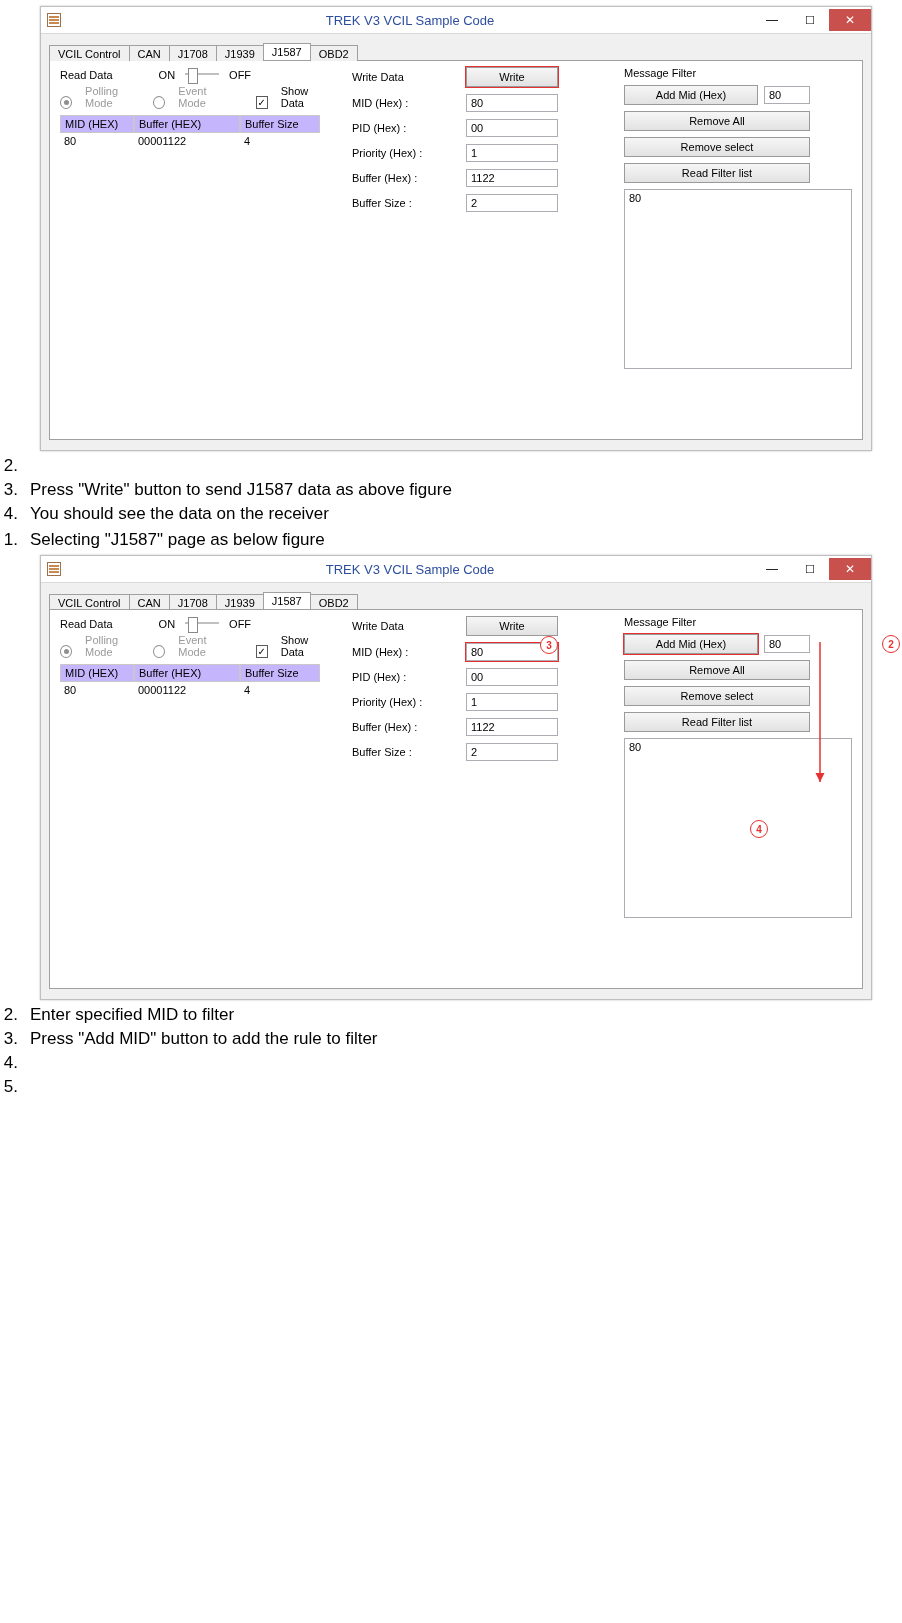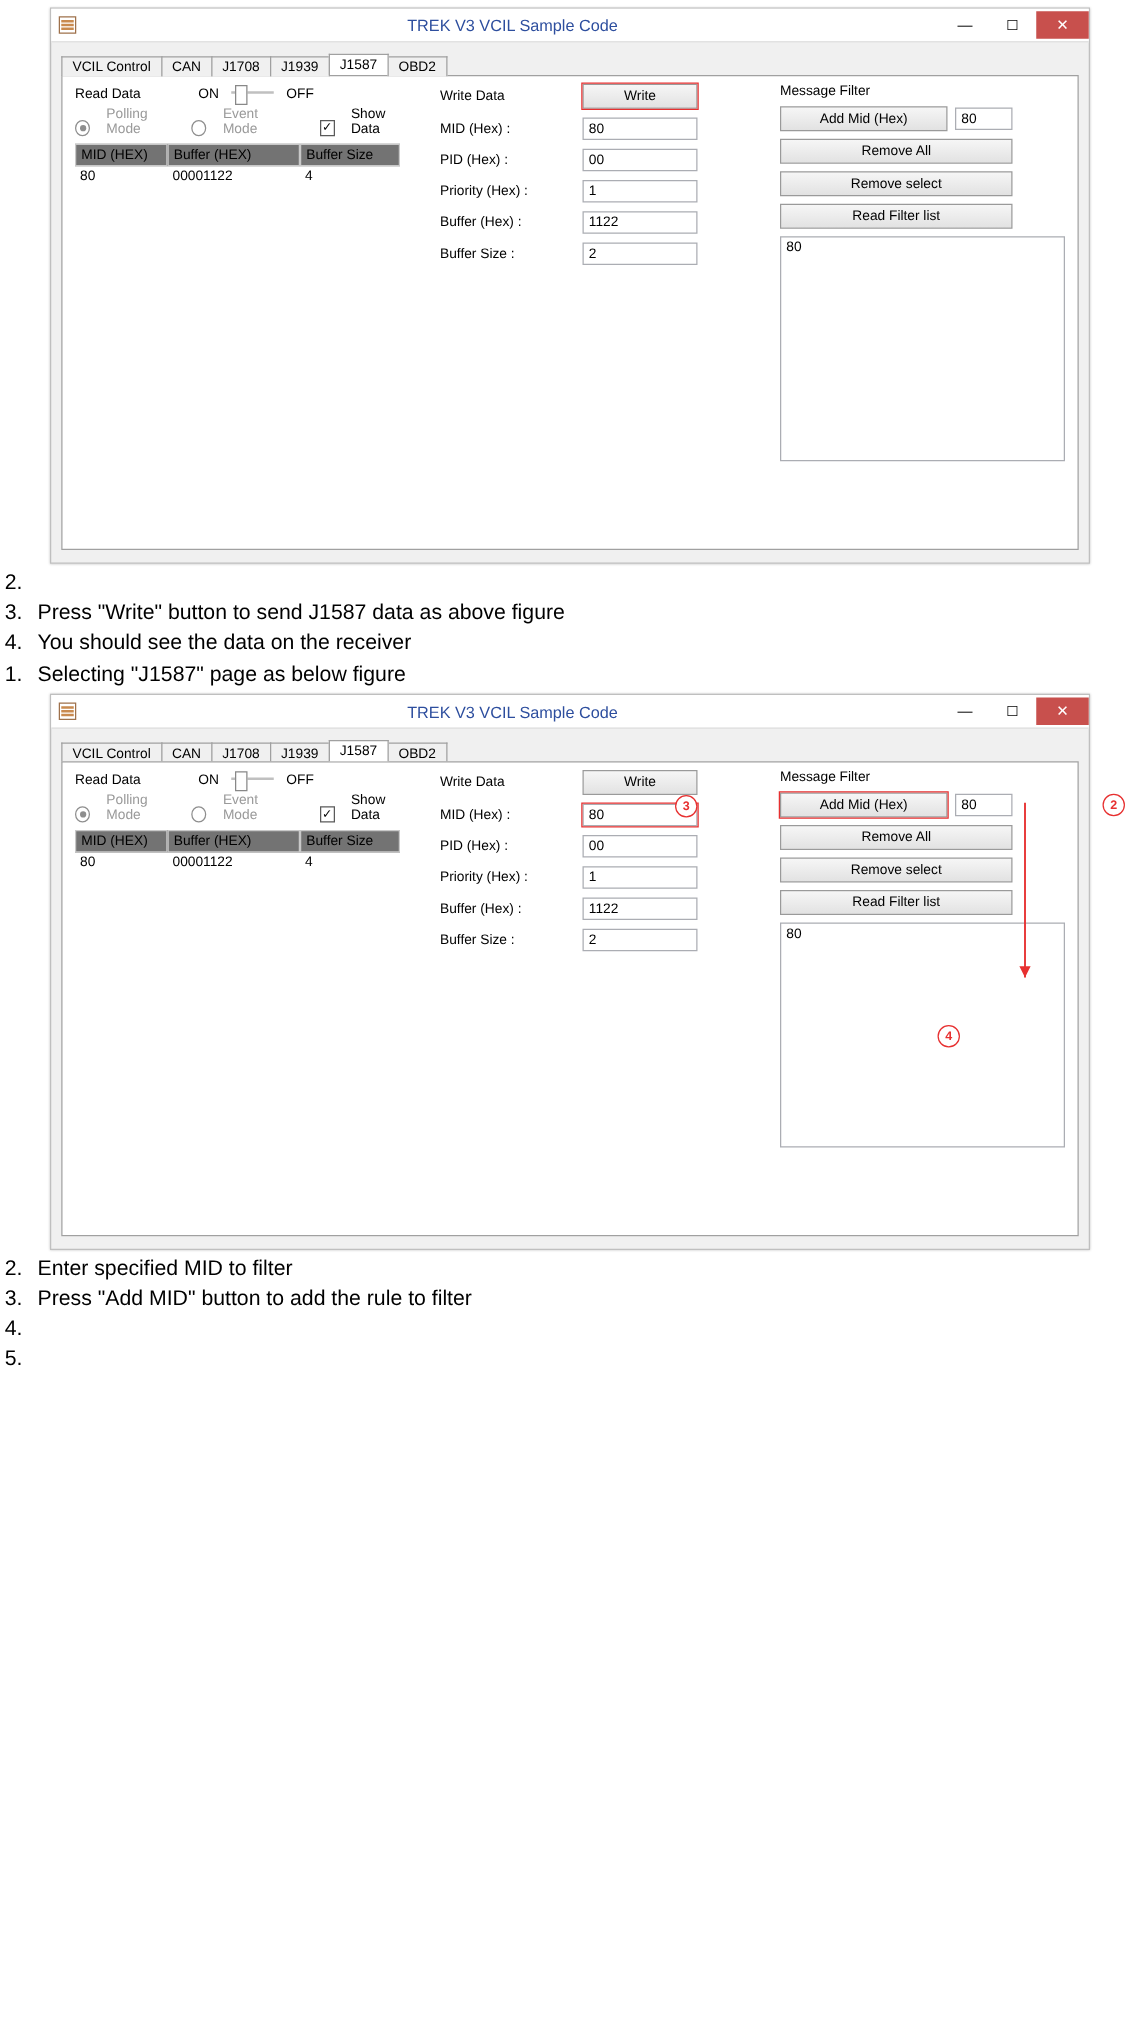--- a/index.html
+++ b/index.html
@@ -33,21 +33,21 @@
   .lbl{font-size:11px;color:#000}
   .grey{color:#9a9a9a}
   .radio{width:11px;height:11px;border:1px solid #8e8e8e;border-radius:50%;display:inline-flex;align-items:center;justify-content:center;margin-right:3px}
   .radio.on:after{content:"";width:5px;height:5px;border-radius:50%;background:#8e8e8e}
   .chk{width:11px;height:11px;border:1px solid #5a5a5a;display:inline-flex;align-items:center;justify-content:center;margin-right:3px;font-size:10px;line-height:10px}
   .slider{width:34px;height:14px;position:relative}
   .slider .track{position:absolute;top:6px;left:0;right:0;height:2px;background:#c0c0c0}
   .slider .thumb{position:absolute;top:1px;left:3px;width:8px;height:14px;background:#fff;border:1px solid #888}
   .grid{margin-top:6px}
   .grid-head,.grid-row{display:flex;font-size:11px}
-  .grid-head .cell{background:#737373;border:1px solid #c8c8c8;padding:2px 4px;box-sizing:border-box}
+  .grid-head .cell{background:#c4b5fd;border:1px solid #c8c8c8;padding:2px 4px;box-sizing:border-box}
   .grid-row .cell{padding:2px 4px;box-sizing:border-box}
   .c1{width:74px}.c2{width:106px}.c3{width:80px}
   
   .midcol{width:250px}
   .fieldrow{display:flex;align-items:center;margin-bottom:7px;gap:24px}
   .fieldrow .flbl{width:90px;font-size:11px}
   .txt{border:1px solid #abadb3;height:18px;font-size:11px;padding:0 4px;box-sizing:border-box;background:#fff}
   .txt.w1{width:92px}
   .btn{border:1px solid #9a9a9a;background:linear-gradient(#f6f6f6,#e2e2e2);height:20px;font-size:11px;padding:0 8px;box-sizing:border-box;display:inline-flex;align-items:center;justify-content:center;cursor:default}
   

